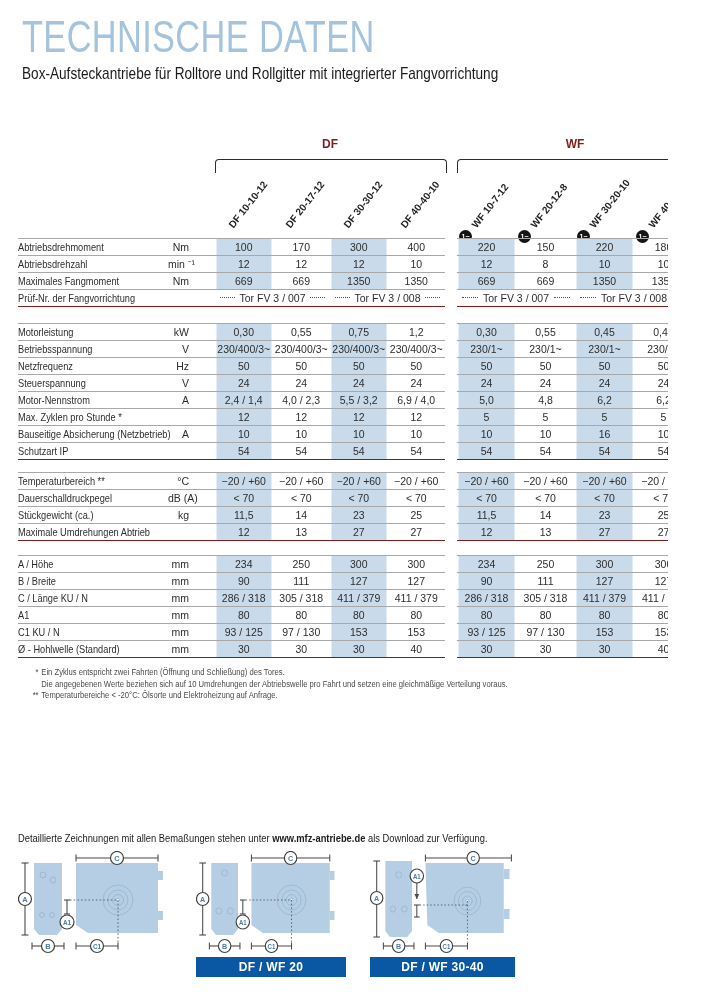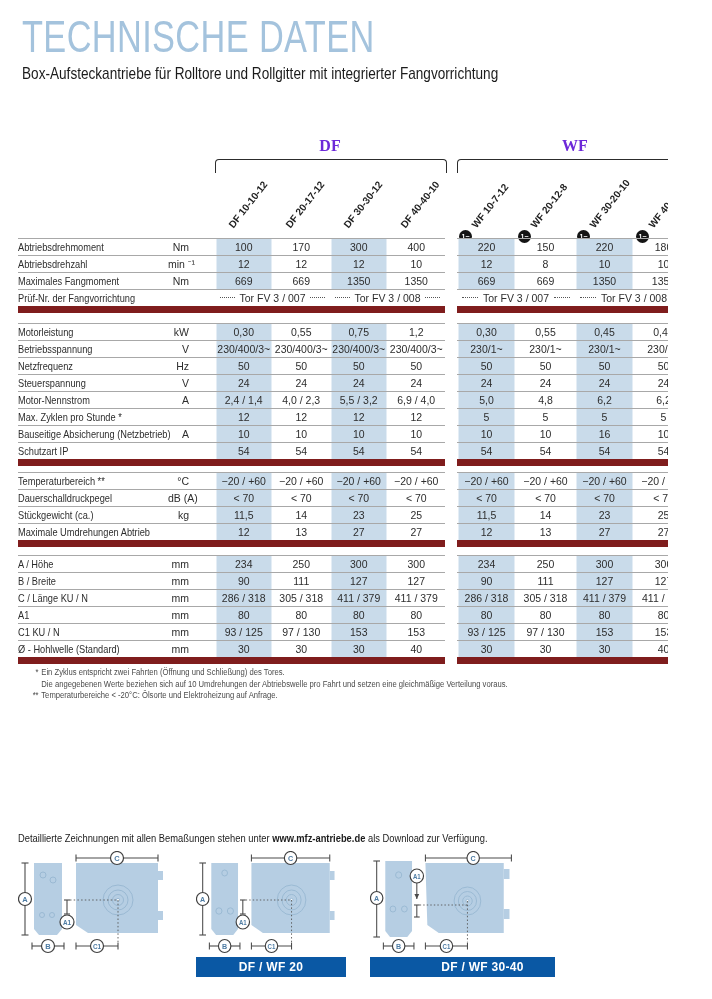--- a/index.html
+++ b/index.html
@@ -12,40 +12,40 @@
     position:absolute; left:22px; top:14px; font-size:44px; line-height:46px;
     font-weight:500; color:#a4c3dd; white-space:nowrap;
     transform:scaleX(0.78); transform-origin:0 0; letter-spacing:0.5px;
   }
   .subtitle {
     position:absolute; left:22px; top:64px; font-size:17px; line-height:20px;
     font-weight:500; color:#1b1b1b; white-space:nowrap;
     transform:scaleX(0.8); transform-origin:0 0;
   }
   
-  .gl { position:absolute; top:137px; font-size:16px; font-weight:bold; color:#6d28d9; text-align:center;font-family:Liberation Serif, serif; }
+  .gl { position:absolute; top:137px; font-size:12px; font-weight:bold; color:#7f1d1d; text-align:center; }
   #gl-df { left:215px; width:230px; }
   #gl-wf { left:457px; width:236px; }
   .bracket { position:absolute; top:159px; height:13px; border:1.6px solid #2c2c2c; border-bottom:none; border-radius:4px 4px 0 0; }
   #bracket-df { left:215px; width:230px; }
   #bracket-wf { left:457px; width:236px; }
   .rot {
     position:absolute; height:11px; line-height:11px; font-size:10px; font-weight:bold;
     color:#1f1f1f; white-space:nowrap; transform-origin:0 100%; transform:rotate(-52deg);
   }
   .badge {
     position:absolute; width:13px; height:13px; border-radius:50%; background:#141414;
     color:#fff; font-size:7px; font-weight:bold; text-align:center; line-height:13px;
   }
   
   .section { position:absolute; left:18px; width:675px; }
   .trow { display:grid; grid-template-columns:150px 47px repeat(4,57.5px) 12px repeat(4,59px); height:17px; }
   .trow > div { border-top:1px solid #a8a8a8; font-size:10.5px; line-height:16px; color:#2d2d2d; overflow:visible; }
   .trow > .csp { border:none; }
-  .trow.last > div { border-bottom:7px solid #7f1d1d; }
+  .trow.last > div { border-bottom:1px solid #7f1d1d; }
   .trow.last > .csp { border:none; }
   .cl span { display:inline-block; transform:scaleX(0.88); transform-origin:0 50%; white-space:nowrap; }
   .cu { text-align:right; padding-right:26px; font-size:10px; white-space:nowrap; }
   .cv { text-align:center; white-space:nowrap; }
   .cv.shade { background:#c9dbea; box-shadow:inset 1.5px 0 0 #fff, inset -1.5px 0 0 #fff; }
   .cspan { display:flex; align-items:center; font-size:10px; white-space:nowrap; }
   .ldr { flex:1; border-bottom:1.5px dotted #555; margin:0 5px 0 5px; transform:translateY(-1px); }
   
   .footnotes { position:absolute; left:26px; top:667px; transform:scaleX(0.9); transform-origin:0 0; }
   .fnline { display:flex; font-size:8.5px; line-height:11.5px; color:#4b4b4b; white-space:nowrap; }
@@ -57,21 +57,21 @@
   
   .panel { position:absolute; top:851px; }
   #panel-1 { left:18px; width:157px; }
   #panel-2 { left:196px; width:150px; }
   #panel-3 { left:370px; width:150px; }
   .draw { display:block; width:100%; height:104px; }
   .capbar { position:absolute; top:957px; height:20px; background:#0a58a4; color:#fff;
             font-size:12px; font-weight:bold; text-align:center; line-height:20px; letter-spacing:0.3px; }
   #cap-1 { left:18px; width:157px; }
   #cap-2 { left:196px; width:150px; }
-  #cap-3 { left:370px; width:145px;padding-left:40px; }
+  #cap-3 { left:370px; width:145px; }
   .pagenum { position:absolute; left:704px; top:976px; font-size:11px; font-weight:bold; color:#333; }
   svg text { font-family:"Liberation Sans", sans-serif; }
 </style>
 </head>
 <body>
 
 <div class="page">
 
   <div class="title">TECHNISCHE DATEN</div>
   <div class="subtitle">Box-Aufsteckantriebe für Rolltore und Rollgitter mit integrierter Fangvorrichtung</div>

